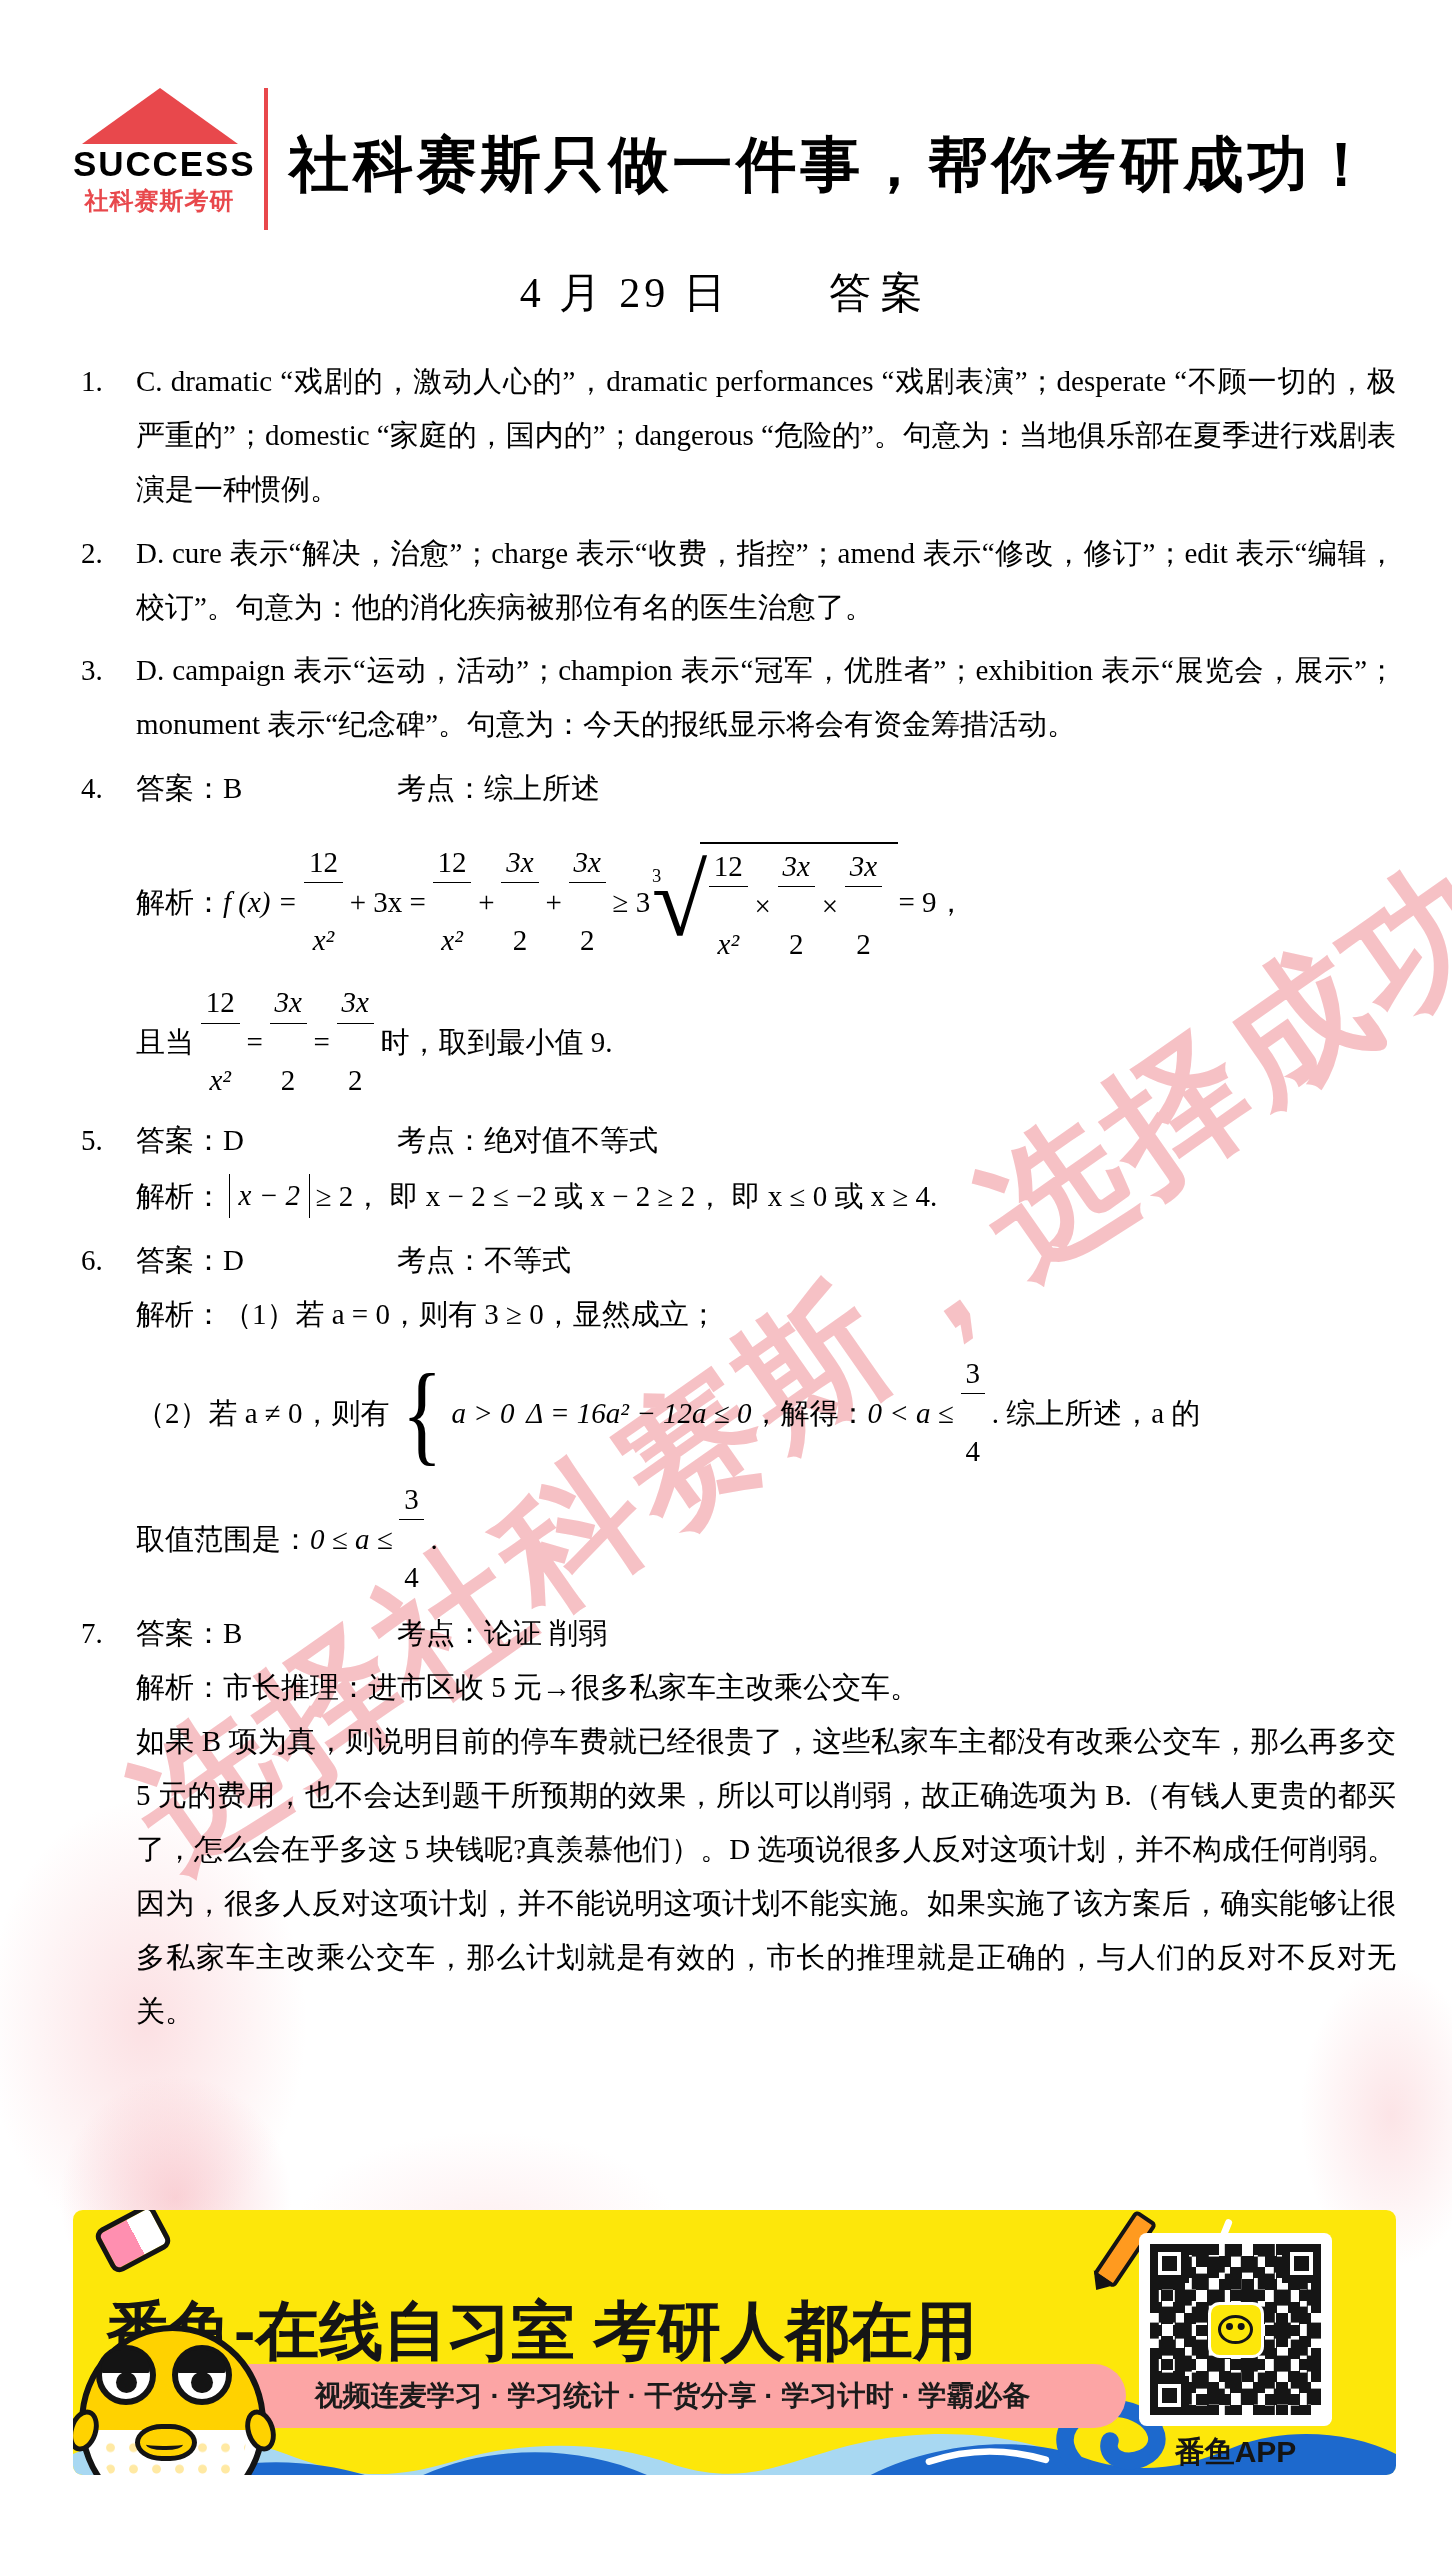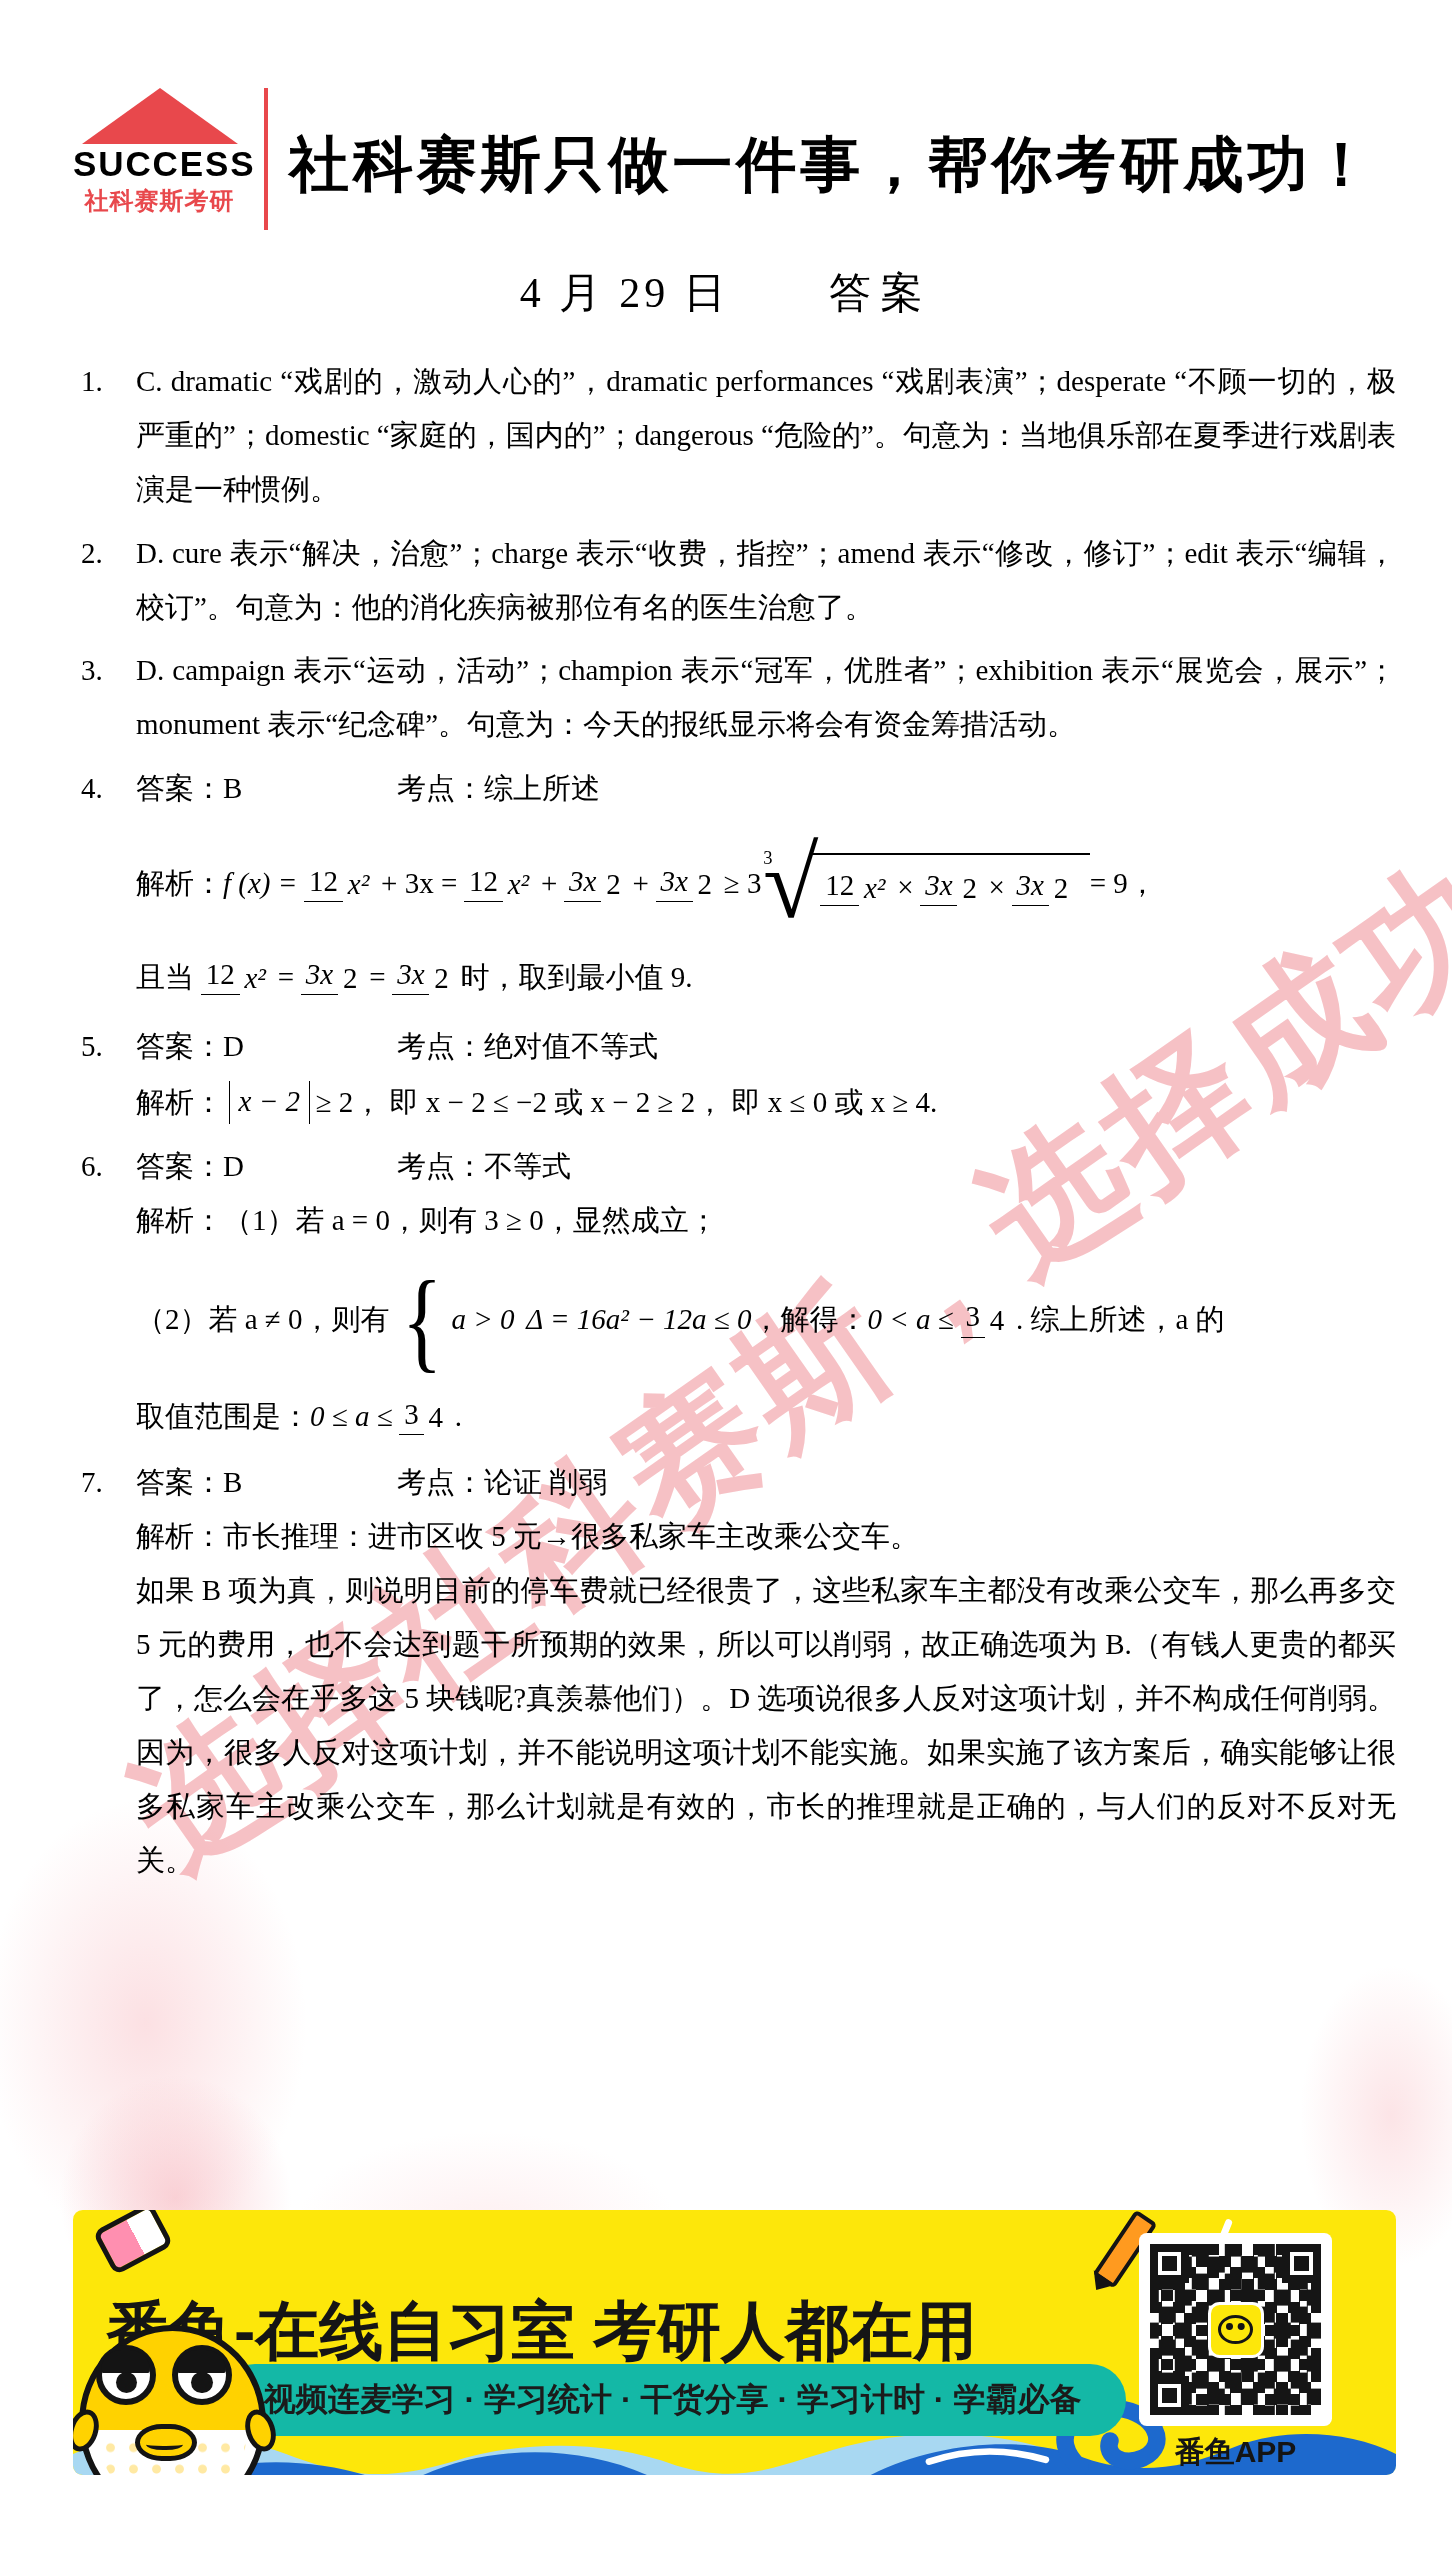--- a/index.html
+++ b/index.html
@@ -49,44 +49,44 @@
   .ans-line{display:flex;}
   .ans{width:261px;flex:none;}
 
   
   .mathline{display:flex;align-items:center;white-space:nowrap;font-size:29px;}
   .m4a{margin:27px 0 7.8px 0;}
   .m4b{margin:25px 0 5.8px 0;}
   .m5{margin-top:1.9px;}
   .m6sys{margin:15.6px 0 3.9px 0;}
   .m6c{margin:13.6px 0 1.9px 0;}
-  .fr{display:inline-flex;flex-direction:row;align-items:center;margin:0 6.8px;line-height:1.15;}
+  .fr{display:inline-flex;flex-direction:column;align-items:center;margin:0 6.8px;line-height:1.15;gap:38px;}
   .fr .n{padding:0 4.9px 2.9px 4.9px;border-bottom:1.9px solid #000;text-align:center;}
   .fr .d{padding:2.9px 4.9px 0 4.9px;text-align:center;}
   .mit{font-style:italic;}
   .cbrt{display:inline-flex;align-items:center;margin-left:1.9px;}
   .cbrt-idx{font-size:18.5px;margin-right:-9.7px;margin-top:-51px;z-index:1;}
   .cbrt-sign{font-size:101px;line-height:.82;font-weight:400;margin-right:-6.8px;}
   .cbrt-rad{display:inline-flex;align-items:center;border-top:2.9px solid #000;
             padding:5.8px 9.7px 0 1.9px;}
   .absv{display:inline-block;border-left:1.9px solid #000;border-right:1.9px solid #000;
         padding:5.8px 8.8px;margin:0 5.8px;line-height:1.1;}
   .sys{display:inline-flex;align-items:center;}
   .brace{font-size:113px;line-height:1;font-weight:300;transform:scaleX(.75);margin:0 0 0 5.8px;}
   .sys-rows{display:flex;flex-direction:row;gap:11.7px;font-size:29px;margin-left:1.9px;}
 
   
   .banner{position:absolute;left:73px;top:2210px;width:1323px;height:265px;z-index:3;
           background:#fde70a;border-radius:9.7px;overflow:hidden;
           font-family:"Liberation Sans",sans-serif;}
   .banner-title{position:absolute;left:33px;top:78px;font-size:64px;font-weight:900;
                 color:#151515;white-space:nowrap;z-index:2;letter-spacing:0;}
-  .pill{position:absolute;left:146px;top:154px;width:907px;height:72px;background:#14b8a6;
+  .pill{position:absolute;left:146px;top:154px;width:907px;height:64px;background:#fca5a5;
         border-radius:39px;display:flex;align-items:center;justify-content:center;
-        font-size:32px;font-weight:700;color:#1b1b1b;white-space:nowrap;z-index:2;}
+        font-size:28px;font-weight:700;color:#1b1b1b;white-space:nowrap;z-index:2;}
 
   .eraser{position:absolute;left:27px;top:3.9px;width:56px;height:39px;border:5.8px solid #141414;
           border-radius:9.7px;transform:rotate(-28deg);z-index:2;
           background:linear-gradient(90deg,#ff8fb0 55%,#ffffff 45%);}
   .pencil{position:absolute;left:1039px;top:0px;width:17.5px;height:70px;background:#ff9a1f;
           border:4.9px solid #141414;border-radius:4.9px;transform:rotate(34deg);z-index:2;}
   .pencil:after{content:"";position:absolute;left:-4.9px;top:100%;width:0;height:0;
           border-left:13.6px solid transparent;border-right:13.6px solid transparent;
           border-top:15.6px solid #141414;}
   .slash{position:absolute;left:1136px;top:5.8px;width:6.8px;height:93px;background:#fff;

